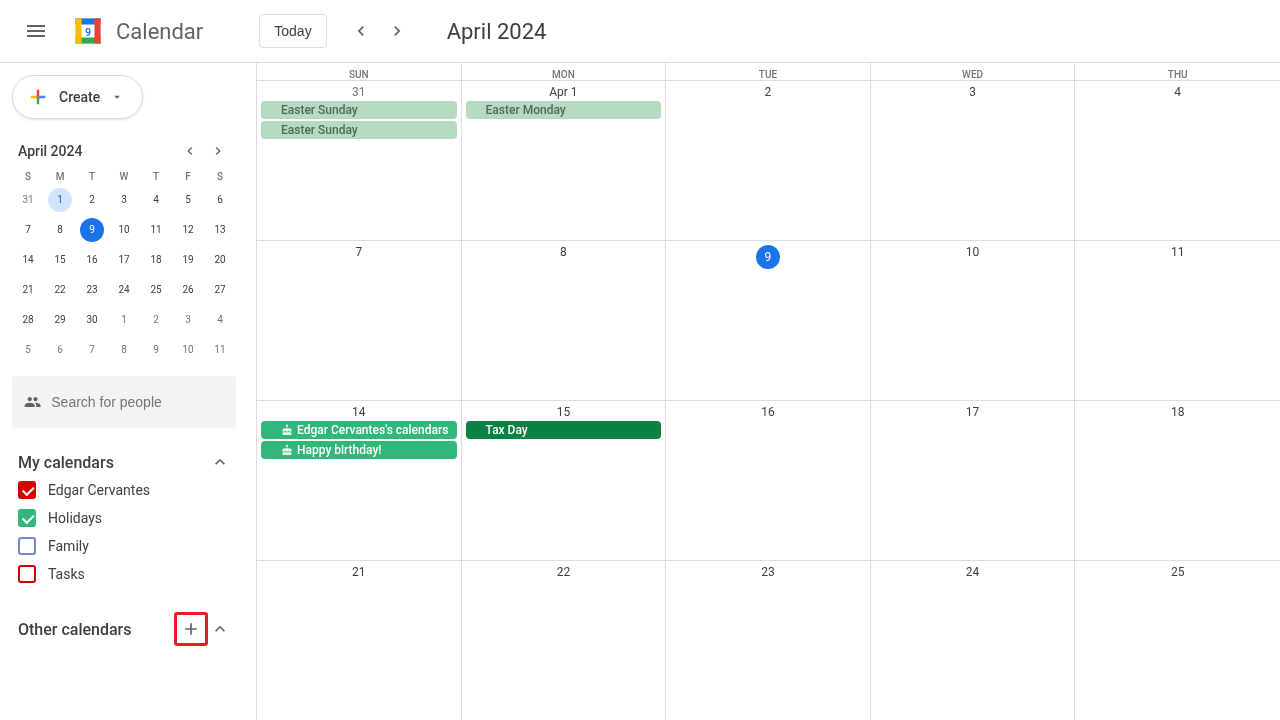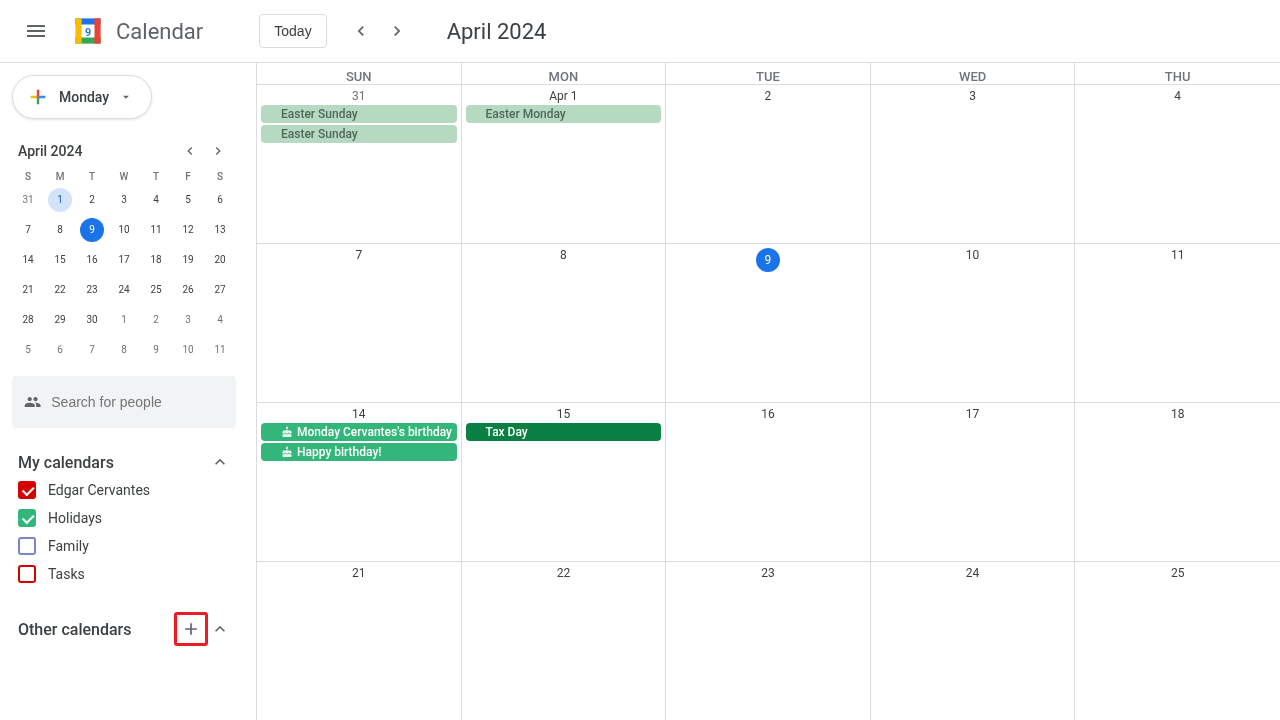--- a/index.html
+++ b/index.html
@@ -53,21 +53,21 @@
   .chev { width:20px; height:20px; fill:#5f6368;}
   .add-highlight { border: 3px solid #ed1c24; border-radius:3px; width:34px; height:34px; display:flex; align-items:center; justify-content:center; }
   .add-highlight svg { width:20px; height:20px; fill:#5f6368;}
   .cal-item { display:flex; align-items:center; gap:12px; padding: 5px 6px; cursor:pointer;}
   .cbx { width:18px; height:18px; border-radius:3px; border:2px solid; display:flex; align-items:center; justify-content:center; flex-shrink:0;}
   .cbx.checked::after { content:''; width:5px; height:9px; border:solid #fff; border-width:0 2px 2px 0; transform: rotate(45deg) translateY(-1px);}
   .cal-label { font-size:14px; color:#3c4043;}
   
   
   .grid-header { display:grid; grid-template-columns: repeat(5, 1fr); }
-  .dow-col { text-align:center; font-size:13px; color:#70757a; font-weight:500; padding:6px 0 0; border-right:1px solid #dadce0;}
+  .dow-col { text-align:center; font-size:10px; color:#70757a; font-weight:500; padding:6px 0 0; border-right:1px solid #dadce0;}
   .dow-col:last-child{ border-right:none;}
   .weeks { flex:1; display:flex; flex-direction:column; }
   .week-row { display:grid; grid-template-columns: repeat(5,1fr); flex:1; border-top:1px solid #dadce0;}
   .day-cell { border-right:1px solid #dadce0; padding: 4px 4px; position:relative; overflow:hidden;}
   .day-cell:last-child{border-right:none;}
   .date-num { text-align:center; font-size:12px; color:#3c4043; margin-bottom:2px;}
   .date-num.other{ color:#70757a;}
   .date-num .today-badge { display:inline-flex; width:24px; height:24px; border-radius:50%; background:#1a73e8; color:#fff; align-items:center; justify-content:center; font-size:12px;}
   .event { font-size:12px; padding:2px 20px; border-radius:4px; margin-bottom:2px; white-space:nowrap; overflow:hidden; cursor:pointer; display:flex; align-items:center; gap:4px; font-weight:500;}
   .ev-faded { background:#b6dac1; color:#50685a; }
@@ -114,21 +114,21 @@
 
 <div class="body-wrap">
   <div class="sidebar">
     <div class="create-btn">
       <svg class="plus-icon" viewBox="0 0 36 36">
         <path fill="#34A853" d="M16 16v14h4V20z"></path>
           <path fill="#4285F4" d="M30 16H20l-4 4h14z"></path>
           <path fill="#FBBC05" d="M6 16v4h10l4-4z"></path>
           <path fill="#EA4335" d="M20 16V6h-4v14z"></path>
       </svg>
-      <span class="create-label">Monday</span>
+      <span class="create-label">Create</span>
       <svg class="dd-caret" viewBox="0 0 24 24">
           <path d="M7 10l5 5 5-5z"></path>
         </svg>
     </div>
 
     <div class="mini-header">
       <div class="mini-title">April 2024</div>
       <div class="mini-nav">
         <div class="nav-arrow">
             <svg viewBox="0 0 24 24">
@@ -289,21 +289,21 @@
             <div class="date-num">11</div>
           </div>
         </div>
         <div class="week-row">
           <div class="day-cell">
             <div class="date-num">14</div>
             <div class="event ev-lgreen">
               <svg class="cake" viewBox="0 0 24 24">
                 <path d="M12 6c1.1 0 2-.9 2-2 0-.38-.1-.73-.29-1.03L12 0l-1.71 2.97c-.19.3-.29.65-.29 1.03 0 1.1.9 2 2 2zm4.6 10l-1.07-1.07-1.08 1.07c-1.3 1.3-3.58 1.31-4.89 0l-1.07-1.07L7.4 16c-.65.65-1.52 1.01-2.44 1.01-.73 0-1.4-.23-1.96-.61V21c0 .55.45 1 1 1h16c.55 0 1-.45 1-1v-4.61c-.56.39-1.23.62-1.96.62-.92 0-1.79-.36-2.44-1.01zM18 9h-5V7h-2v2H6c-1.66 0-3 1.34-3 3v1.54c0 1.08.88 1.96 1.96 1.96.52 0 1.02-.2 1.38-.57l2.14-2.13 2.13 2.13c.74.74 2.03.74 2.77 0l2.14-2.13 2.13 2.13c.37.37.86.57 1.38.57 1.08 0 1.96-.88 1.96-1.96V12C21 10.34 19.66 9 18 9z"></path>
               </svg>
-              <span>Monday Cervantes's birthday</span>
+              <span>Edgar Cervantes's calendars</span>
             </div>
             <div class="event ev-lgreen">
               <svg class="cake" viewBox="0 0 24 24">
                 <path d="M12 6c1.1 0 2-.9 2-2 0-.38-.1-.73-.29-1.03L12 0l-1.71 2.97c-.19.3-.29.65-.29 1.03 0 1.1.9 2 2 2zm4.6 10l-1.07-1.07-1.08 1.07c-1.3 1.3-3.58 1.31-4.89 0l-1.07-1.07L7.4 16c-.65.65-1.52 1.01-2.44 1.01-.73 0-1.4-.23-1.96-.61V21c0 .55.45 1 1 1h16c.55 0 1-.45 1-1v-4.61c-.56.39-1.23.62-1.96.62-.92 0-1.79-.36-2.44-1.01zM18 9h-5V7h-2v2H6c-1.66 0-3 1.34-3 3v1.54c0 1.08.88 1.96 1.96 1.96.52 0 1.02-.2 1.38-.57l2.14-2.13 2.13 2.13c.74.74 2.03.74 2.77 0l2.14-2.13 2.13 2.13c.37.37.86.57 1.38.57 1.08 0 1.96-.88 1.96-1.96V12C21 10.34 19.66 9 18 9z"></path>
               </svg>
               <span>Happy birthday!</span>
             </div>
           </div>
           <div class="day-cell">
             <div class="date-num">15</div>

